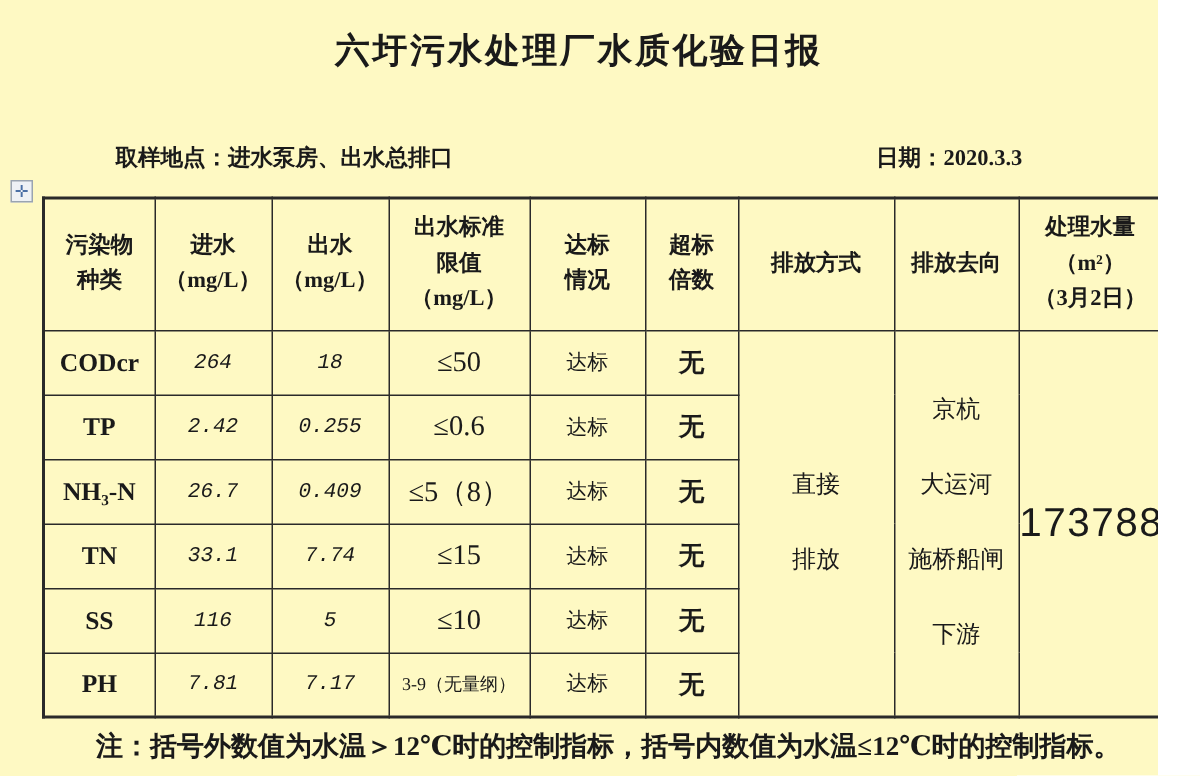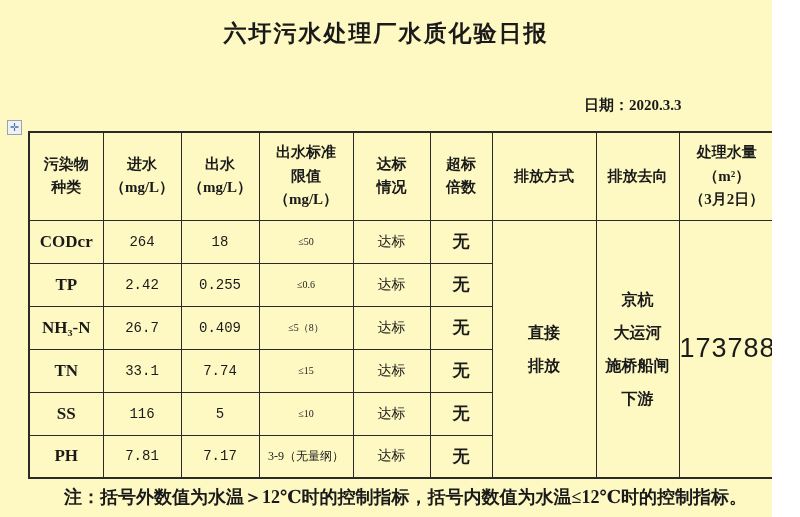--- a/index.html
+++ b/index.html
@@ -82,29 +82,29 @@
   }
   table.report { border: 2px solid #2a2a2a; }
   tr.hdr { height: 88px; }
   tr.row { height: 43px; }
   th.hcell {
     font-size: 15px;
     font-weight: 700;
     line-height: 1.55;
   }
   td.c-label { font-size: 17px; font-weight: 700; font-family: "Liberation Serif", serif; margin-top: 14px; }
-  td.c-num   { font-size: 14px; font-family: "Liberation Mono", monospace; letter-spacing: 0px; }
-  td.c-std   { font-size: 10px; }
+  td.c-num   { font-size: 14px; font-family: "Liberation Mono", monospace; letter-spacing: 0px; font-style: italic; }
+  td.c-std   { font-size: 19px; }
   td.c-std-small { font-size: 12px; }
   td.c-ok    { font-size: 14px; }
   td.c-none  { font-size: 17px; font-weight: 700; }
   td.c-method, td.c-dest {
     font-size: 16px;
-    font-weight: 700;
-    line-height: 33px;
+    font-weight: 400;
+    line-height: 50px;
   }
   td.c-volume {
     font-size: 27px;
     font-weight: 400;
     font-family: Liberation Sans, sans-serif;
     letter-spacing: 1px;
   }
   .note {
     position: absolute;
     left: 64px;
@@ -113,20 +113,21 @@
     font-weight: 700;
   }
 </style>
 </head>
 <body>
 
 <div class="page">
 
   <div class="doc-title">六圩污水处理厂水质化验日报</div>
 
+  <div class="meta-sampling">取样地点：进水泵房、出水总排口</div>
   <div class="meta-date">日期：2020.3.3</div>
 
   <div class="move-handle">
     <span>✛</span>
   </div>
 
   <table class="report">
     <colgroup>
       <col style="width:74px">
         <col style="width:78px">

